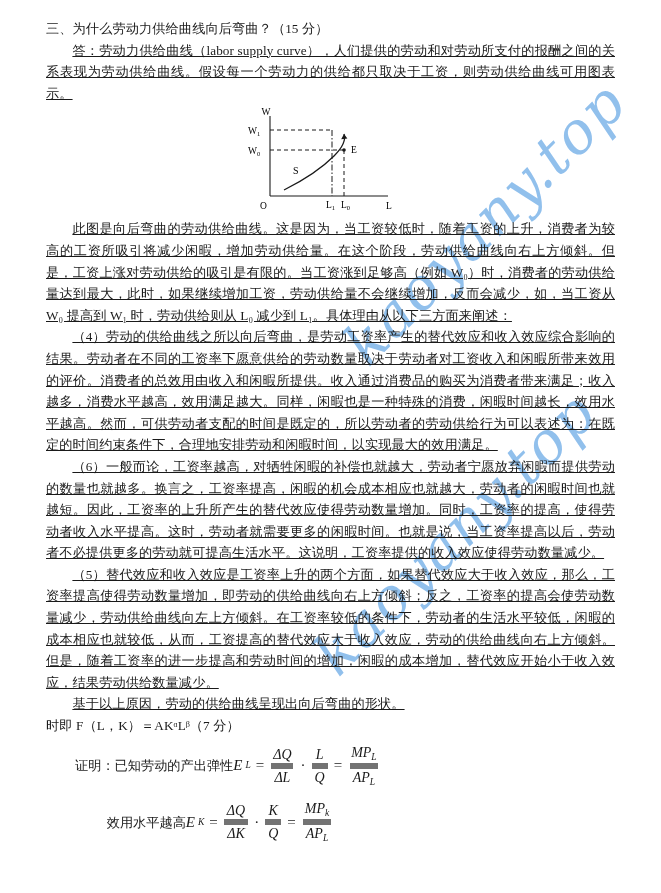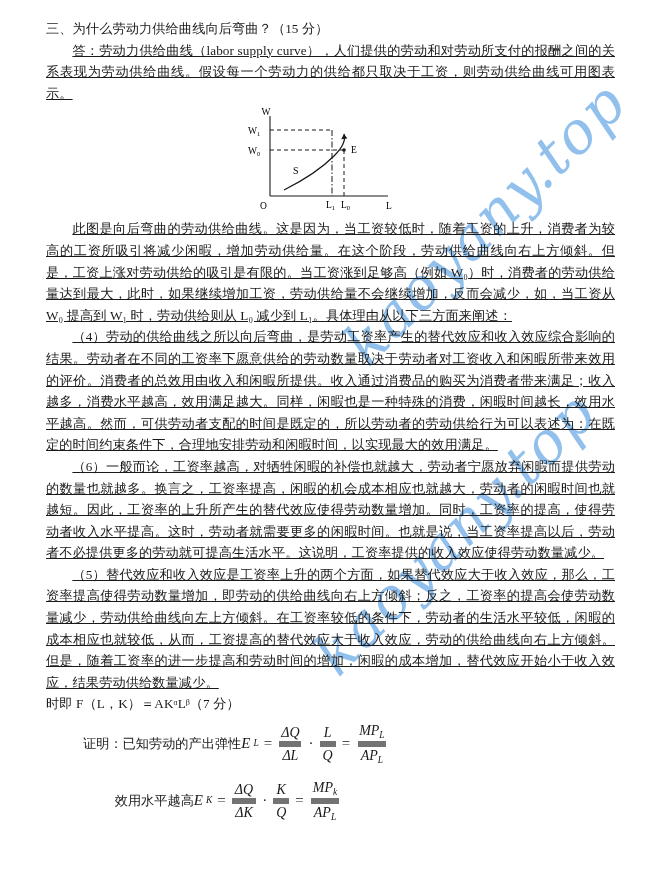--- a/index.html
+++ b/index.html
@@ -72,21 +72,21 @@
   #figure svg { display: block; }
 
   
   .math-row {
     display: flex;
     align-items: center;
     font-size: 13.2px;
     line-height: 21.6px;
     margin: 0;
   }
-  .math-row .lead { text-indent: 0; white-space: nowrap; margin-left: 8px; }
+  .math-row .lead { text-indent: 0; white-space: nowrap; }
   .mathexpr {
     font-family: "Liberation Serif", "DejaVu Serif", serif;
     font-style: italic;
     font-size: 15px;
     display: inline-flex;
     align-items: center;
     gap: 3px;
     white-space: nowrap;
   }
   .mathexpr .op { font-style: normal; padding: 0 2px; }
@@ -154,20 +154,21 @@
           <text x="55" y="66" font-family="Liberation Serif, serif" font-size="10">S</text>
           <text x="113" y="45" font-family="Liberation Serif, serif" font-size="9.5">E</text>
         </svg>
       </div>
     </div>
 
     <p class="indent">此图是向后弯曲的劳动供给曲线。这是因为，当工资较低时，随着工资的上升，消费者为较高的工资所吸引将减少闲暇，增加劳动供给量。在这个阶段，劳动供给曲线向右上方倾斜。但是，工资上涨对劳动供给的吸引是有限的。当工资涨到足够高（例如 W₀）时，消费者的劳动供给量达到最大，此时，如果继续增加工资，劳动供给量不会继续增加，反而会减少，如，当工资从 W₀ 提高到 W₁ 时，劳动供给则从 L₀ 减少到 L₁。具体理由从以下三方面来阐述：</p>
     <p class="indent">（4）劳动的供给曲线之所以向后弯曲，是劳动工资率产生的替代效应和收入效应综合影响的结果。劳动者在不同的工资率下愿意供给的劳动数量取决于劳动者对工资收入和闲暇所带来效用的评价。消费者的总效用由收入和闲暇所提供。收入通过消费品的购买为消费者带来满足；收入越多，消费水平越高，效用满足越大。同样，闲暇也是一种特殊的消费，闲暇时间越长，效用水平越高。然而，可供劳动者支配的时间是既定的，所以劳动者的劳动供给行为可以表述为：在既定的时间约束条件下，合理地安排劳动和闲暇时间，以实现最大的效用满足。</p>
     <p class="indent">（6）一般而论，工资率越高，对牺牲闲暇的补偿也就越大，劳动者宁愿放弃闲暇而提供劳动的数量也就越多。换言之，工资率提高，闲暇的机会成本相应也就越大，劳动者的闲暇时间也就越短。因此，工资率的上升所产生的替代效应使得劳动数量增加。同时，工资率的提高，使得劳动者收入水平提高。这时，劳动者就需要更多的闲暇时间。也就是说，当工资率提高以后，劳动者不必提供更多的劳动就可提高生活水平。这说明，工资率提供的收入效应使得劳动数量减少。</p>
     <p class="indent">（5）替代效应和收入效应是工资率上升的两个方面，如果替代效应大于收入效应，那么，工资率提高使得劳动数量增加，即劳动的供给曲线向右上方倾斜；反之，工资率的提高会使劳动数量减少，劳动供给曲线向左上方倾斜。在工资率较低的条件下，劳动者的生活水平较低，闲暇的成本相应也就较低，从而，工资提高的替代效应大于收入效应，劳动的供给曲线向右上方倾斜。但是，随着工资率的进一步提高和劳动时间的增加，闲暇的成本增加，替代效应开始小于收入效应，结果劳动供给数量减少。</p>
+    <p class="indent">基于以上原因，劳动的供给曲线呈现出向后弯曲的形状。</p>
 
     <p class="heading">时即 F（L，K）＝AKᵅLᵝ（7 分）</p>
 
     <div class="math-row" style="margin-top:8px; padding-left:2.2em;">
       <span class="lead">证明：已知劳动的产出弹性</span>
       <span class="mathexpr">
         <span>E</span>
           <span class="vsub">L</span>
         <span class="op">=</span>
         <span class="frac">

